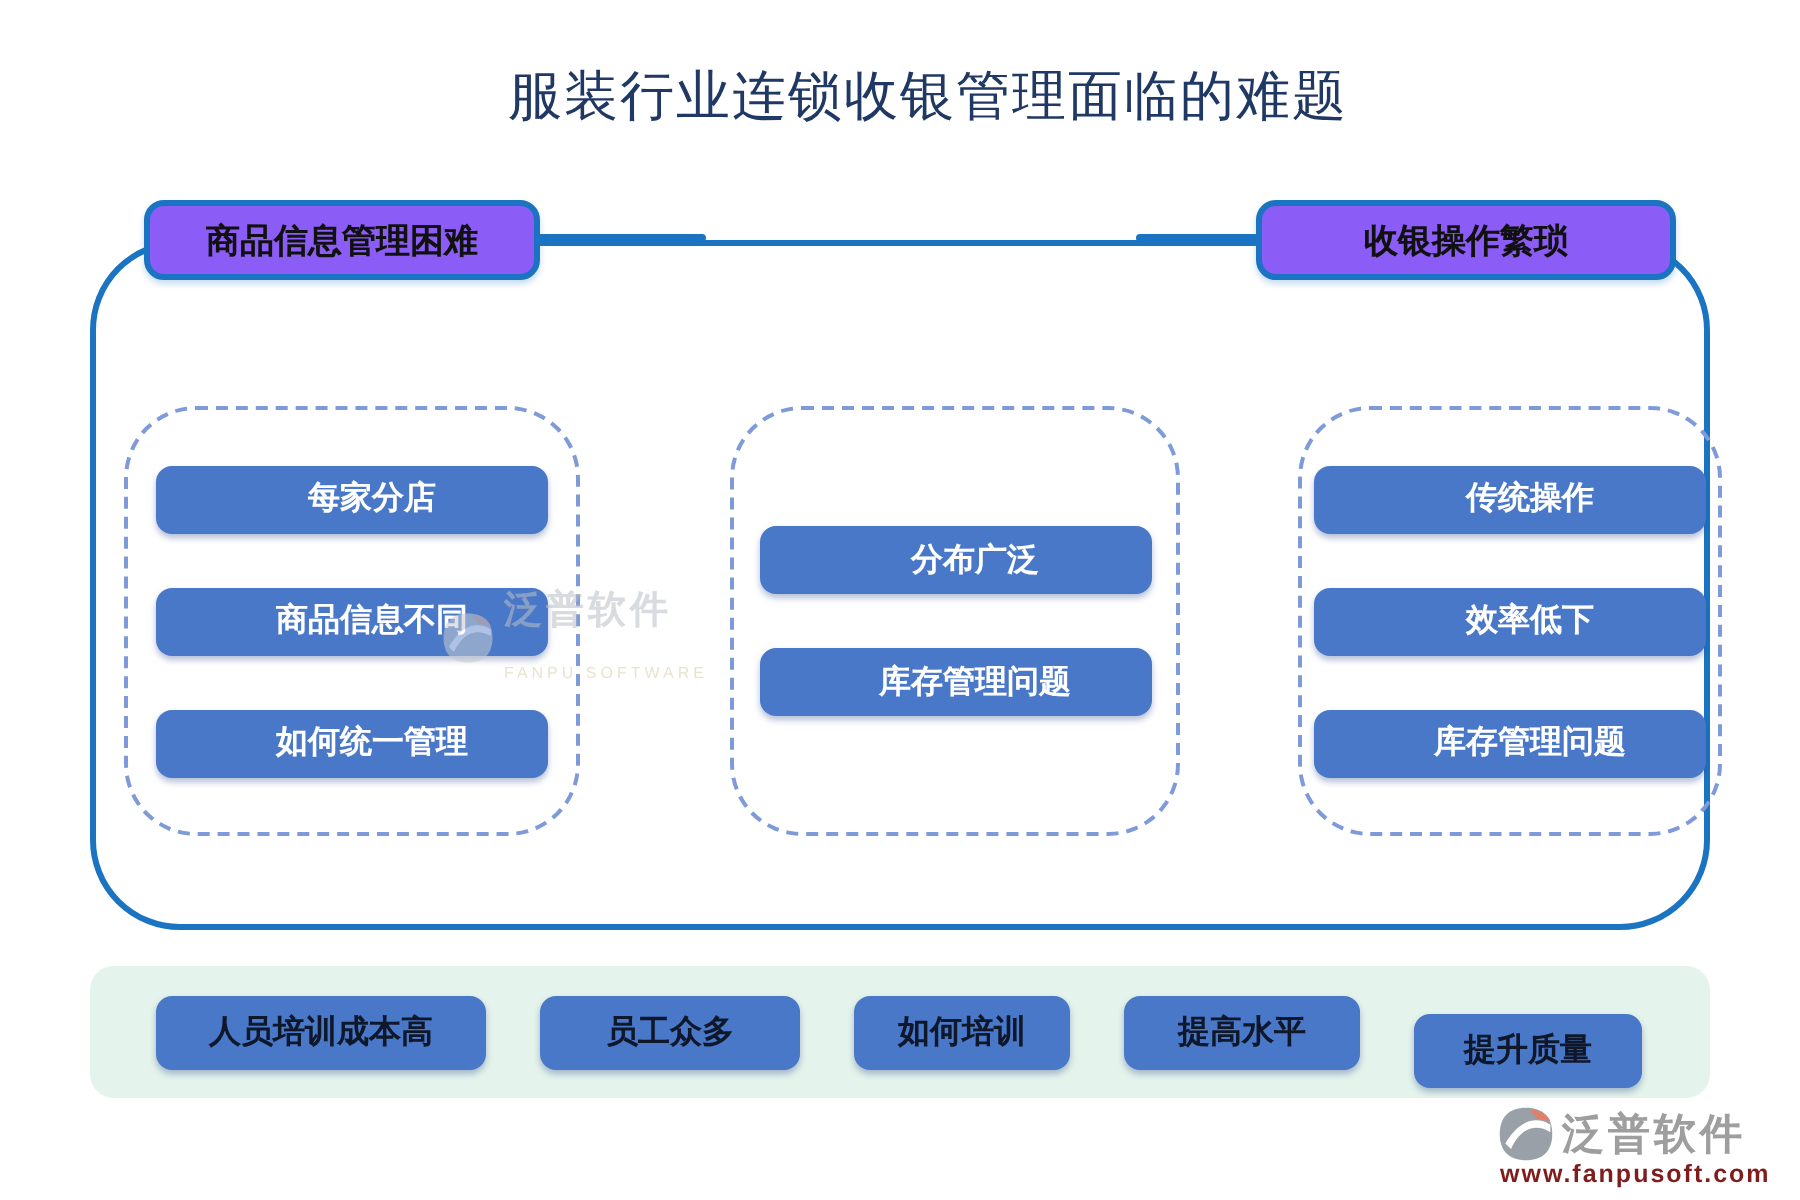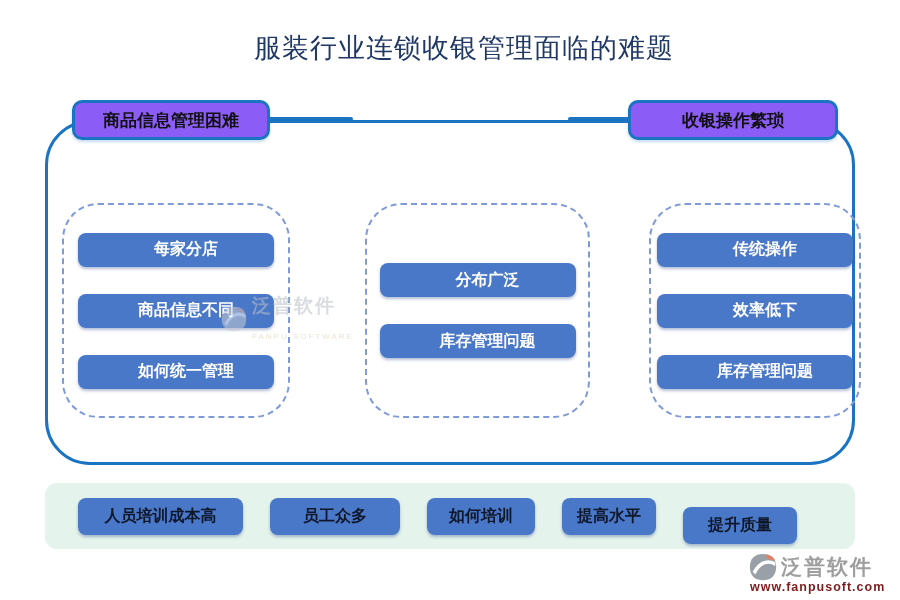--- a/index.html
+++ b/index.html
@@ -46,21 +46,21 @@
   .wm-main { font-size:19px; font-weight:bold; color:#b9bec6; letter-spacing:2px; }
   .wm-sub  { font-size:8px; color:#d9cba6; letter-spacing:2px; margin-top:18px; }
 
   .band { position:absolute; left:45px; top:483px; width:810px; height:66px;
     background:#E4F3EB; border-radius:12px; z-index:0;
     display:flex; align-items:center; gap:27px; padding-left:33px; }
   .bpill { height:37px; background:#4A78C8; border-radius:8px; color:#0f172a;
     font-size:16px; font-weight:bold; display:flex; align-items:center;
     justify-content:center; box-shadow:0 2px 3px rgba(40,70,140,0.35); white-space:nowrap; }
   .bb1 { width:165px; } .bb2 { width:130px; } .bb3 { width:108px; }
-  .bb4 { width:94px; } .bb5 { width:114px;margin-top:19px; }
+  .bb4 { width:118px; } .bb5 { width:114px;margin-top:19px; }
 
   .logo { position:absolute; left:748px; top:552px; width:148px; z-index:2; }
   .logo-row { display:flex; align-items:center; gap:3px; }
   .logo-icon { width:30px; height:30px; flex:0 0 auto; }
   .logo-name { font-size:21px; font-weight:bold; color:#9e9e9e; letter-spacing:2px; }
   .logo-url { font-size:12.5px; font-weight:bold; color:#7f1d1d; letter-spacing:1px;
     margin-top:-2px; padding-left:2px; }
 </style>
 </head>
 <body>

